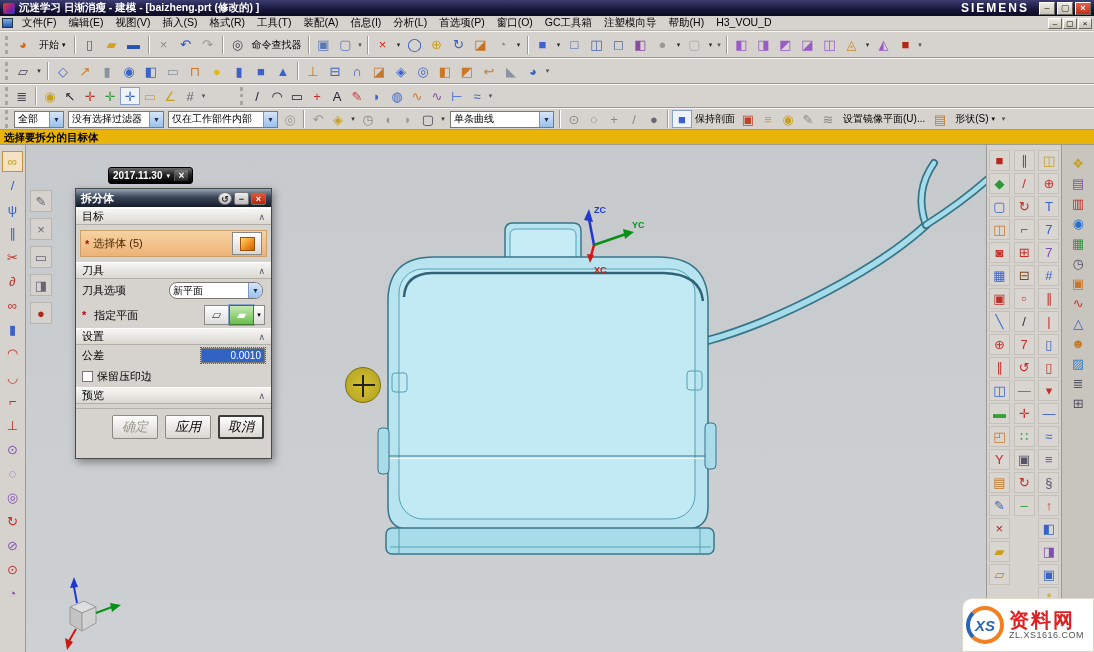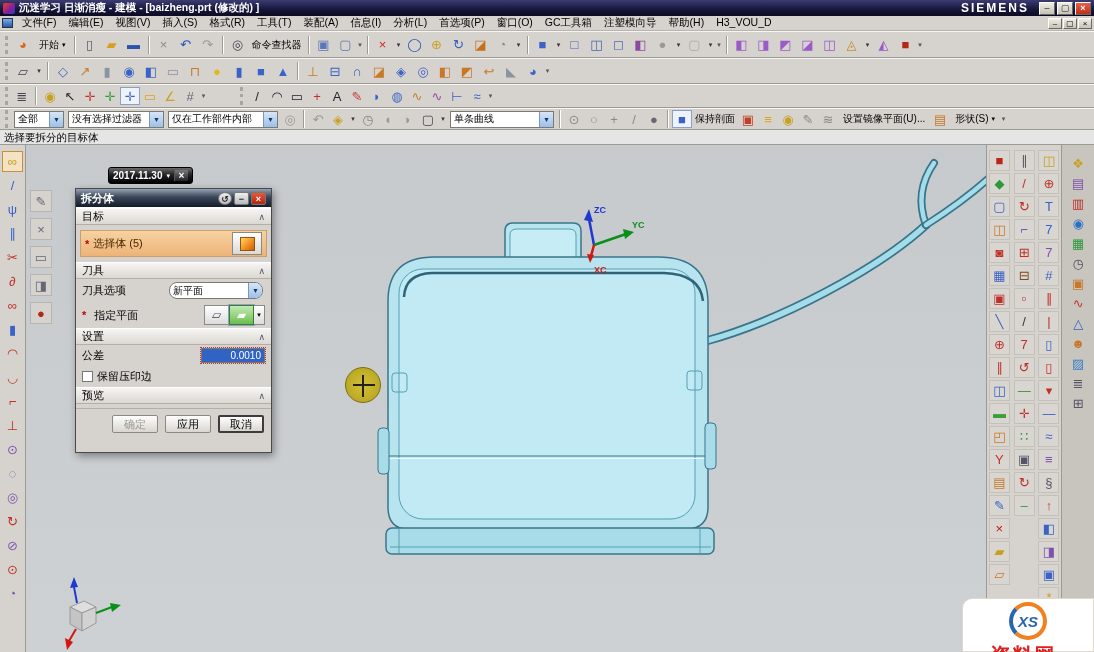--- a/index.html
+++ b/index.html
@@ -45,21 +45,21 @@
   .tlabel { font-size:10px; padding:0 3px; white-space:nowrap; flex:0 0 auto; }
   .tbtnlabel { font-size:10px; padding:1px 4px; white-space:nowrap; flex:0 0 auto; display:flex; align-items:center; gap:3px;
     border:1px solid transparent; }
   .combo { height:17px; background:#fff; border:1px solid #7a7a72; display:flex; align-items:center;
     font-size:10px; padding-left:3px; margin:0 2px; flex:0 0 auto; overflow:hidden; }
   .combo .cv { flex:1; white-space:nowrap; overflow:hidden; }
   .combo .ca { width:14px; align-self:stretch; background:linear-gradient(#d7e5f7,#9cc0ea); border-left:1px solid #7a96c0;
     color:#13335a; font-size:7px; display:flex; align-items:center; justify-content:center; }
 
   
-  .prompt { height:15px; background:#e5e5e5; border-bottom:1px solid #9c9a94; padding:1px 4px; font-size:10.5px; }
+  .prompt { height:15px; background:#eab308; border-bottom:1px solid #9c9a94; padding:1px 4px; font-size:10.5px;font-weight:bold; }
 
   
   .main { position:absolute; top:145px; left:0; right:0; bottom:0; background:linear-gradient(180deg,#c7cacd,#ced1d4); overflow:hidden; }
   .modelsvg { position:absolute; inset:0; width:100%; height:100%; }
 
   .leftdock { position:absolute; left:0; top:0; bottom:0; width:26px; background:#d6d3ce;
     border-right:1px solid #9c9a94; display:flex; flex-direction:column; align-items:center; padding-top:6px; z-index:10; }
   .leftdock .tbtn { width:21px; height:21px; margin-bottom:3px; }
   .leftdock .tbtn.pressed { border:1px solid #c89038; background:#f4e2c4; }
 
@@ -107,35 +107,35 @@
   .sbtn.green { background:linear-gradient(#c2eab2,#6cbe4e); border-color:#3f7a30; color:#fff; outline:1px solid #8aa0c8; }
   .sdd { width:11px; height:20px; border:1px solid #8a8a84; border-left:none; background:linear-gradient(#fff,#dcdcdc);
     font-size:7px; display:flex; align-items:center; justify-content:center; }
   .tol-input { margin-left:auto; width:64px; height:15px; background:#3163c5; color:#fff; font-size:10px;
     display:flex; align-items:center; justify-content:flex-end; padding:0 3px; border:1px solid #7a7a72; outline:1px dotted #c03030; }
   .cb { width:11px; height:11px; background:#fff; border:1px solid #777; flex:0 0 auto; }
   .dlg-row.rightal { justify-content:flex-end; padding-right:8px; height:26px; }
   .mag { width:11px; height:11px; border:2px solid #456; border-radius:50%; position:relative; }
   .mag::after { content:""; position:absolute; width:7px; height:2px; background:#456; transform:rotate(45deg); right:-6px; bottom:-2px; }
   .btn-row { display:flex; justify-content:flex-end; gap:7px; padding:6px 7px 7px; border-top:1px solid #b2afa8; margin-top:4px; }
-  .pbtn { min-width:46px; height:18px; background:linear-gradient(#fefefe,#d9d6d0); border:1px solid #8a8a84;
-    border-radius:2px; display:flex; align-items:center; justify-content:center; font-size:11px; }
+  .pbtn { min-width:46px; height:24px; background:linear-gradient(#fefefe,#d9d6d0); border:1px solid #8a8a84;
+    border-radius:2px; display:flex; align-items:center; justify-content:center; font-size:13px;font-style:italic; }
   .pbtn.disabled { color:#9a9890; }
   .pbtn.default { border:2px solid #3c3c3c; }
 
   
   .cursor { position:absolute; left:345px; top:222px; width:36px; height:36px; border-radius:50%; z-index:25;
     background:radial-gradient(circle,rgba(214,192,44,.95) 0%,rgba(186,166,24,.92) 70%,rgba(150,132,14,.9) 100%);
     border:1px solid #7c6e0c; }
   .cursor::before { content:""; position:absolute; left:50%; top:7px; width:2px; height:22px; margin-left:-1px; background:#222; }
   .cursor::after { content:""; position:absolute; top:50%; left:7px; height:2px; width:22px; margin-top:-1px; background:#222; }
 
   
   .wm { position:absolute; right:0; bottom:0; width:132px; height:54px; background:#fff; z-index:60;
-    border-radius:10px 0 0 0; border:1px solid #e0d8c8; display:flex; align-items:center; padding:3px 3px; gap:5px;flex-direction:column; }
+    border-radius:10px 0 0 0; border:1px solid #e0d8c8; display:flex; align-items:center; padding:3px 3px; gap:5px; }
   .wmlogo { width:38px; height:38px; flex:0 0 auto; border-radius:50%; border:4px solid #f08020; border-left-color:#2a66b0;
     color:#2a66b0; font-weight:bold; font-style:italic; font-size:15px; display:flex; align-items:center; justify-content:center; }
   .wmtx { display:flex; flex-direction:column; line-height:1.05; }
   .wmsite { color:#e02020; font-size:20px; font-weight:bold; letter-spacing:2px; }
   .wmurl { font-size:9px; color:#555; letter-spacing:.5px; }
 </style>
 </head>
 <body>
 
 <div class="win">

